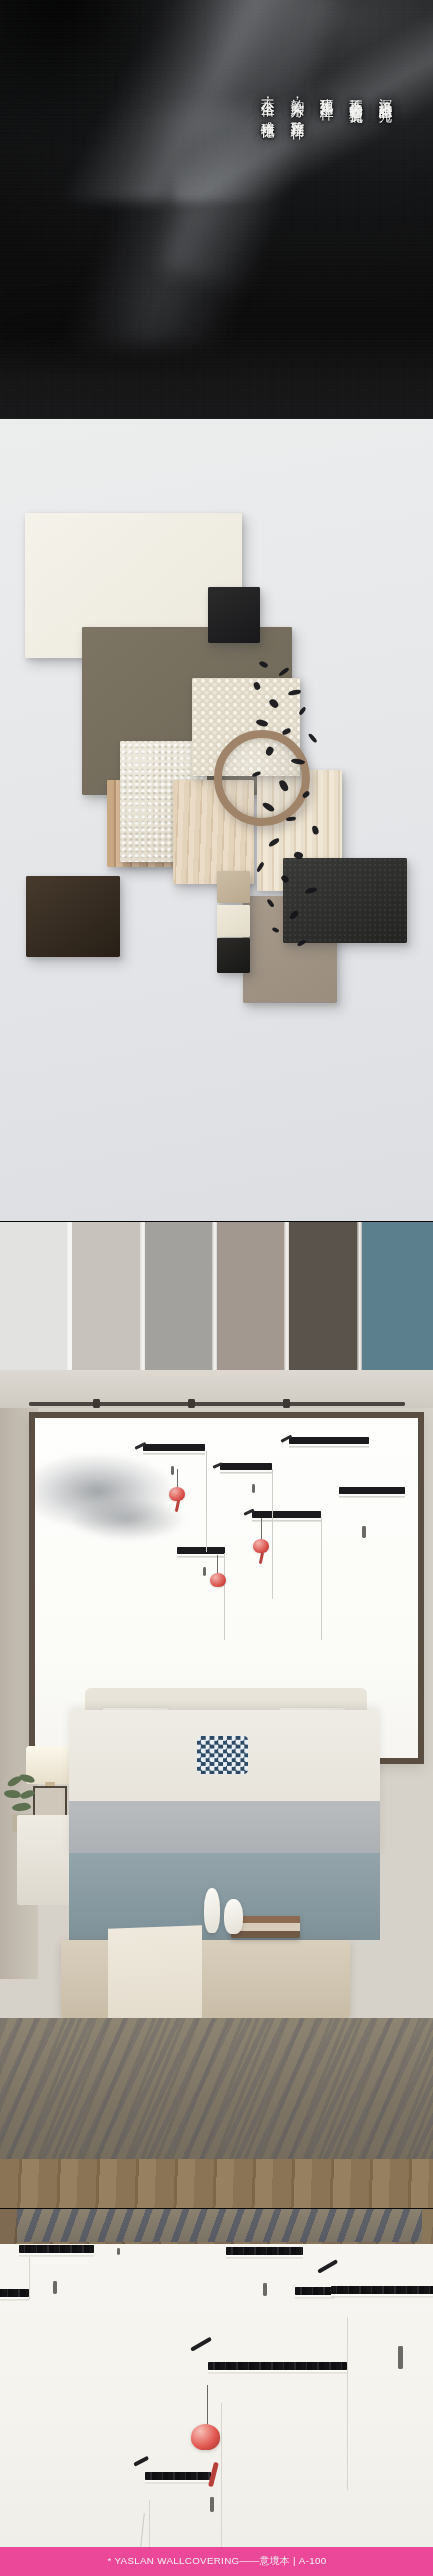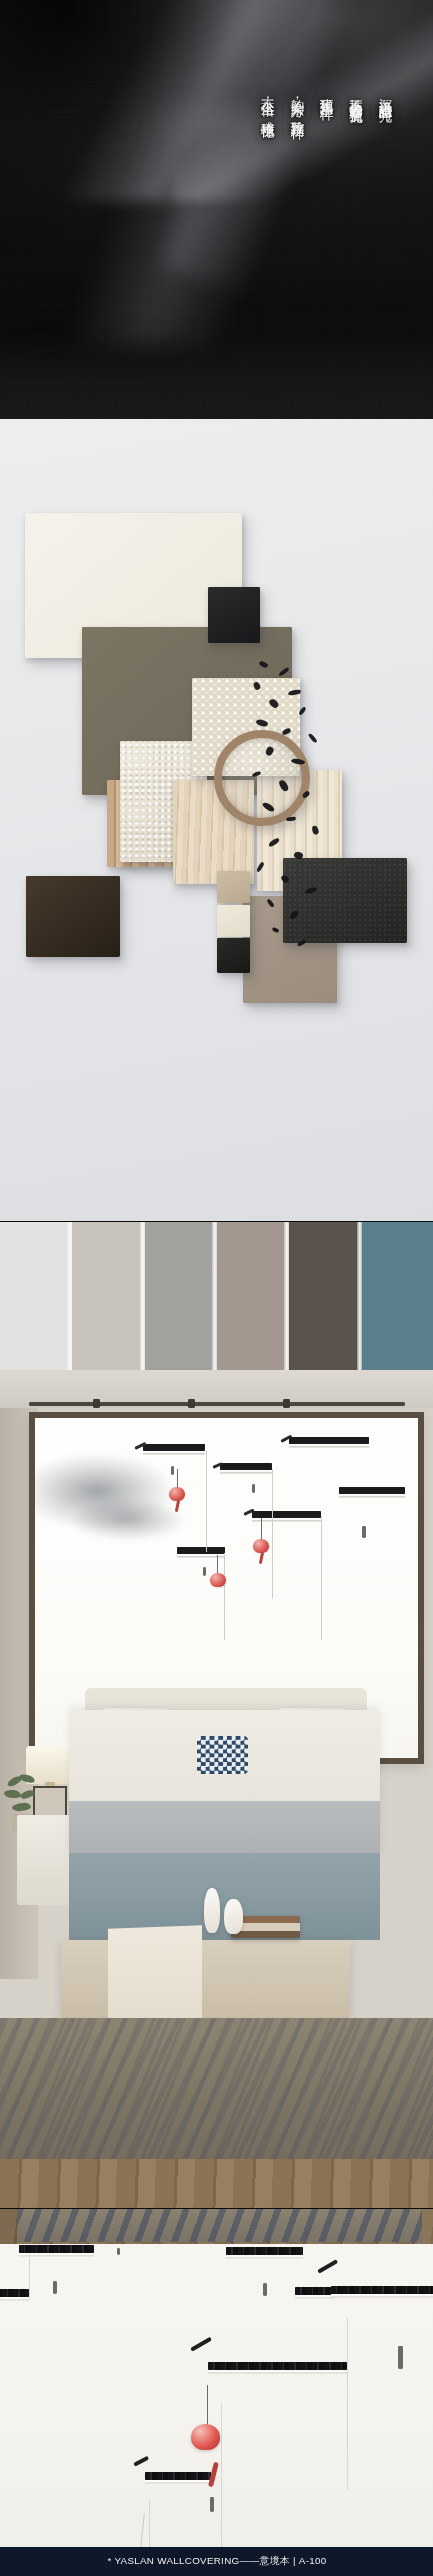--- a/index.html
+++ b/index.html
@@ -154,21 +154,21 @@
   .hui-curve{position:absolute;height:3.6px;background:#1f1f22;border-radius:2.2px;transform-origin:left center;}
   .hui-edge{position:absolute;background:#d9d6cf;}
   .hui-lantern{position:absolute;width:29px;height:26px;border-radius:50% 50% 44% 44%;
     background:radial-gradient(circle at 32% 28%,#f8c0b8,#e0564f 58%,#a5302c);
     box-shadow:0 1.4px 3.6px rgba(0,0,0,.16);}
   .hui-lantern-str{position:absolute;width:0.7px;background:#6b6762;}
   .hui-lantern-tail{position:absolute;width:5px;height:24.6px;background:#b8403a;border-radius:2.2px;transform:rotate(14deg);}
   .hui-window{position:absolute;background:#6c6a66;border-radius:1.4px;}
 
   
-  .footer{position:absolute;left:0;top:2547px;width:434px;height:29px;background:#0f172a;
+  .footer{position:absolute;left:0;top:2547px;width:434px;height:29px;background:#ec4899;
     display:flex;align-items:center;justify-content:center;}
   .footer-txt{color:#f1f1f1;font-size:9.8px;letter-spacing:0.3px;white-space:nowrap;}
 </style>
 </head>
 <body>
 
 <div id="poster">
 
   <section class="hero">
     <div class="hero-drape"></div>

